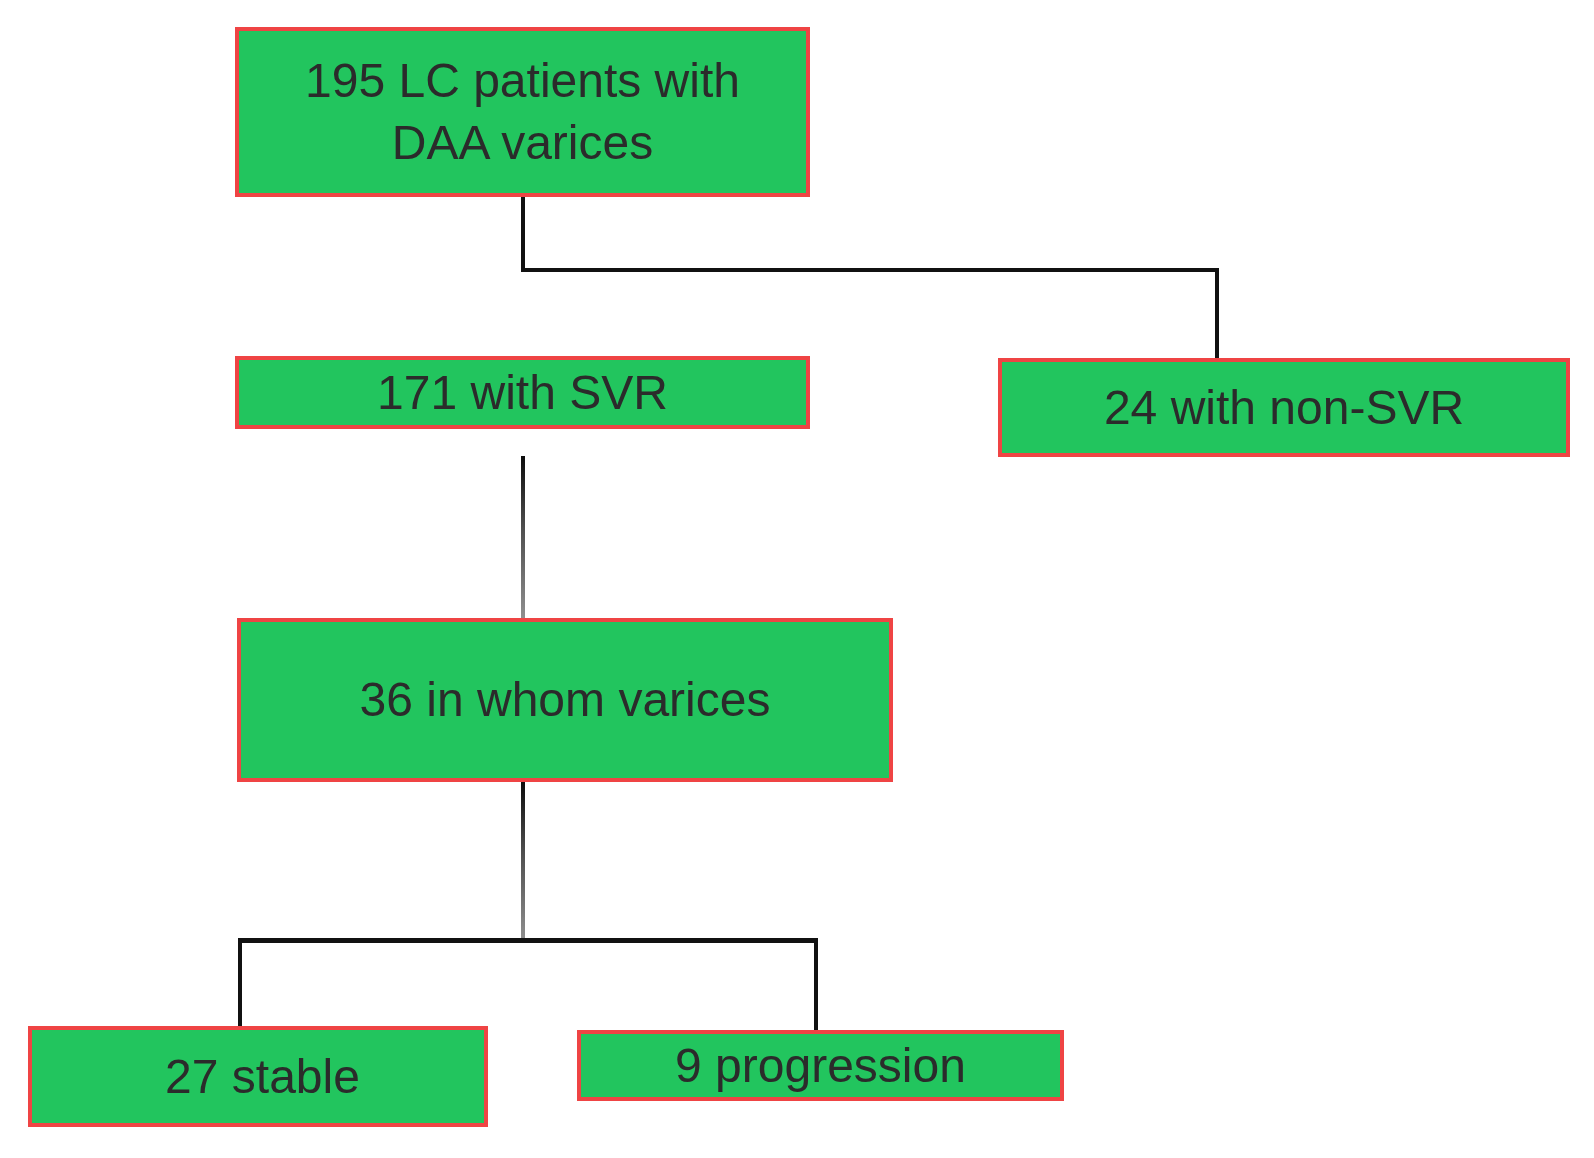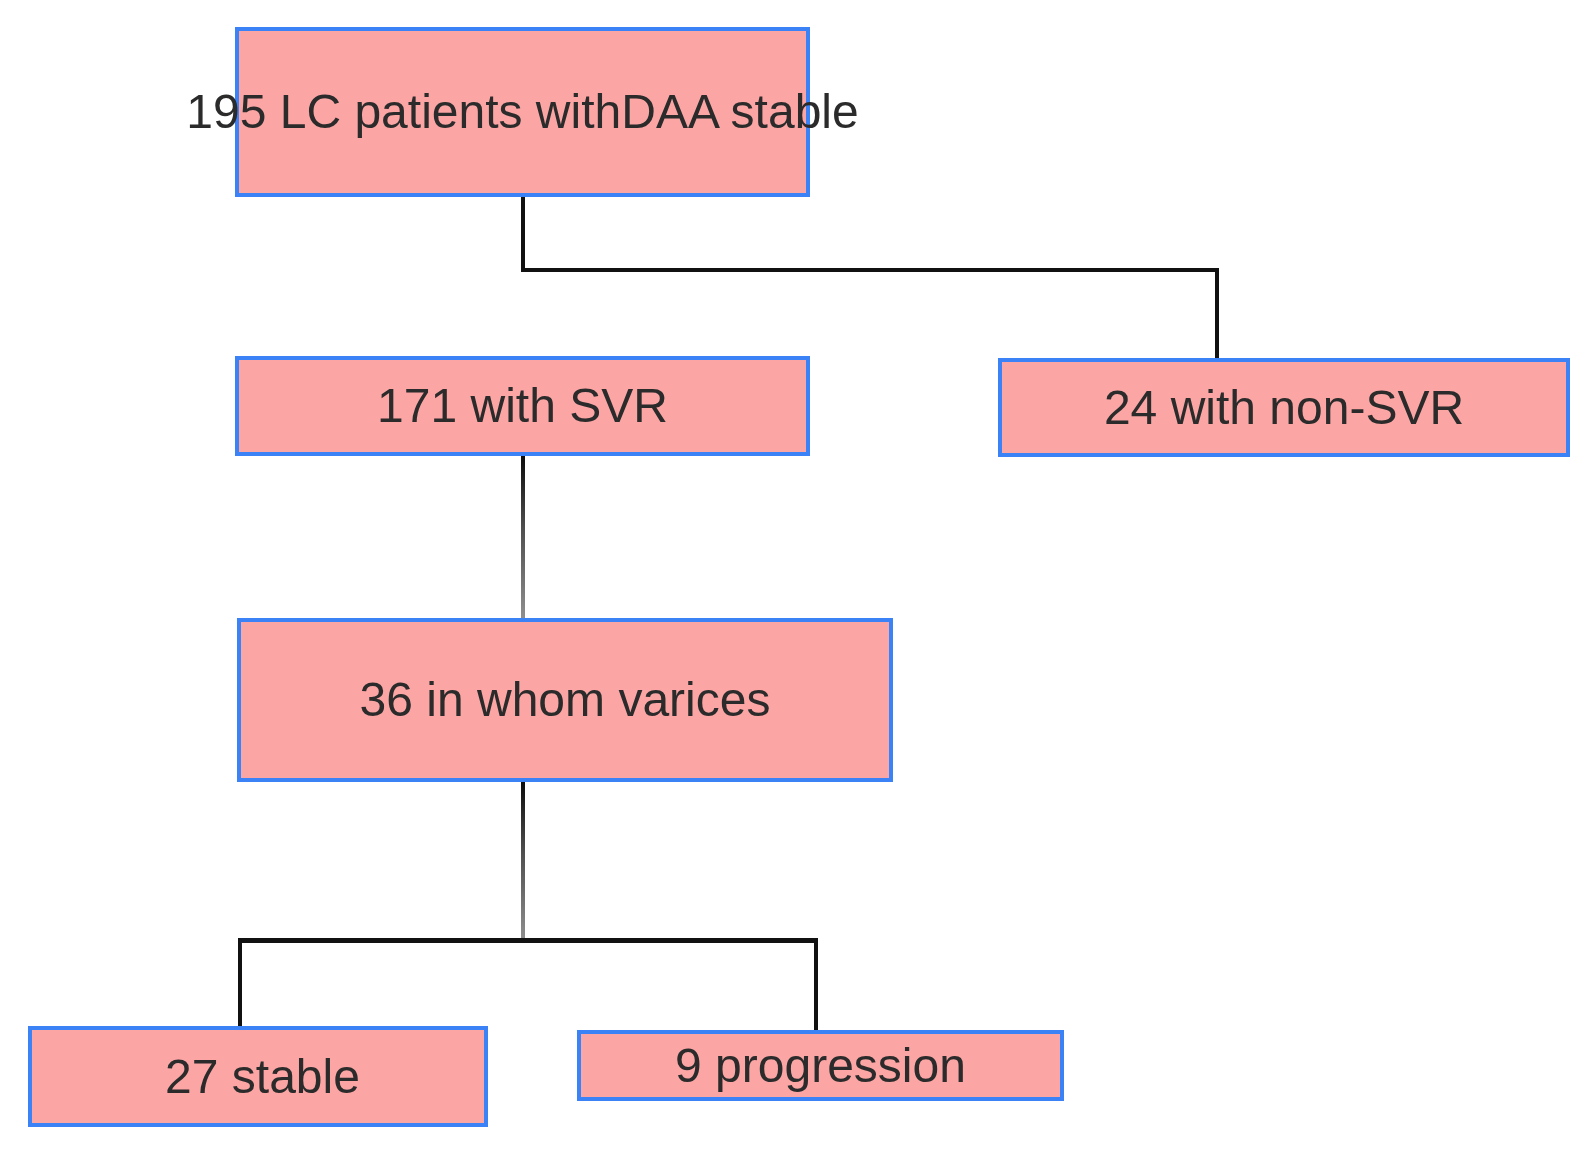--- a/index.html
+++ b/index.html
@@ -11,42 +11,42 @@
     position: relative;
     width: 1594px;
     height: 1158px;
     background: #ffffff;
     font-family: "Liberation Sans", sans-serif;
     overflow: hidden;
   }
   .node {
     position: absolute;
     box-sizing: border-box;
-    border: 4px solid #3b82f6;
-    background: #fca5a5;
+    border: 4px solid #ef4444;
+    background: #22c55e;
     display: flex;
-    flex-direction: row;
+    flex-direction: column;
     align-items: center;
     justify-content: center;
     text-align: center;
     color: #2b2b2b;
     font-size: 48px;
     line-height: 62px;
     white-space: nowrap;
   }
   .connector {
     position: absolute;
     background: #111111;
   }
   .connector.vfade {
     background: linear-gradient(to bottom, #0c0c0c 0%, #4f4f4f 45%, #8f8f8f 100%);
   }
   
   #n-patients    { left: 235px;  top: 27px;   width: 575px; height: 170px; }
-  #n-svr         { left: 235px;  top: 356px;  width: 575px; height: 100px; }
+  #n-svr         { left: 235px;  top: 356px;  width: 575px; height: 73px; }
   #n-nonsvr      { left: 998px;  top: 358px;  width: 572px; height: 99px; align-items: center;  }
   #n-varices     { left: 237px;  top: 618px;  width: 656px; height: 164px; text-align: center; }
   #n-stable      { left: 28px;   top: 1026px; width: 460px; height: 101px; padding-left: 9px; }
   #n-progression { left: 577px;  top: 1030px; width: 487px; height: 71px; }
   
   #c-patients-stem   { left: 521px;  top: 197px; width: 4px;   height: 75px; }
   #c-branch-h        { left: 521px;  top: 268px; width: 698px; height: 4px;  }
   #c-nonsvr-drop     { left: 1215px; top: 268px; width: 4px;   height: 90px; }
   #c-svr-varices     { left: 521px;  top: 456px; width: 4px;   height: 162px; }
   #c-varices-stem    { left: 521px;  top: 782px; width: 4px;   height: 158px; }
@@ -63,21 +63,21 @@
   <div class="connector" id="c-branch-h"></div>
   <div class="connector" id="c-nonsvr-drop"></div>
   <div class="connector vfade" id="c-svr-varices"></div>
   <div class="connector vfade" id="c-varices-stem"></div>
   <div class="connector" id="c-split-h"></div>
   <div class="connector" id="c-stable-drop"></div>
   <div class="connector" id="c-progression-drop"></div>
 
   <div class="node" id="n-patients">
     <span>195 LC patients with</span>
-    <span>DAA stable</span>
+    <span>DAA varices</span>
   </div>
 
   <div class="node" id="n-svr">
     <span>171 with SVR</span>
   </div>
 
   <div class="node" id="n-nonsvr">
     <span>24 with non-SVR</span>
   </div>
 

